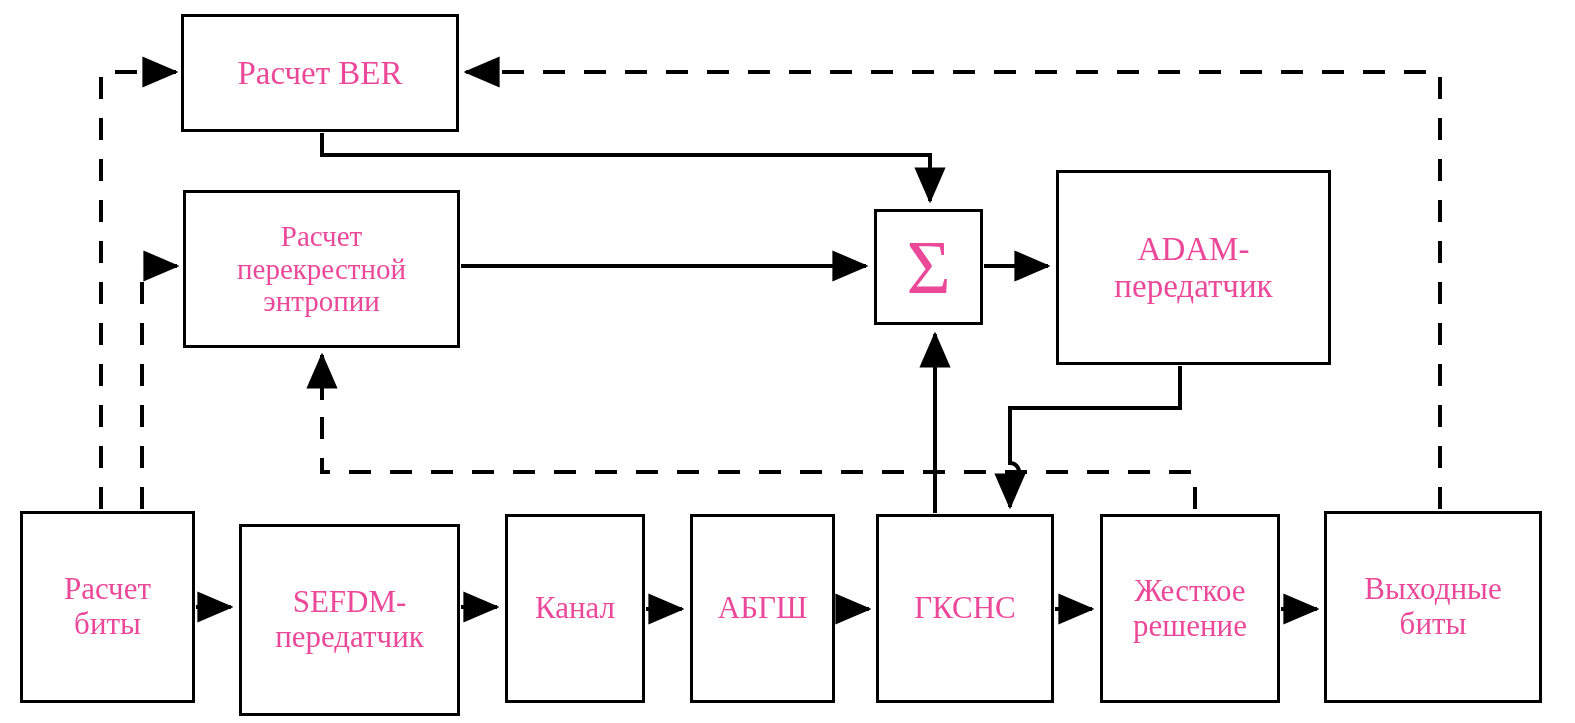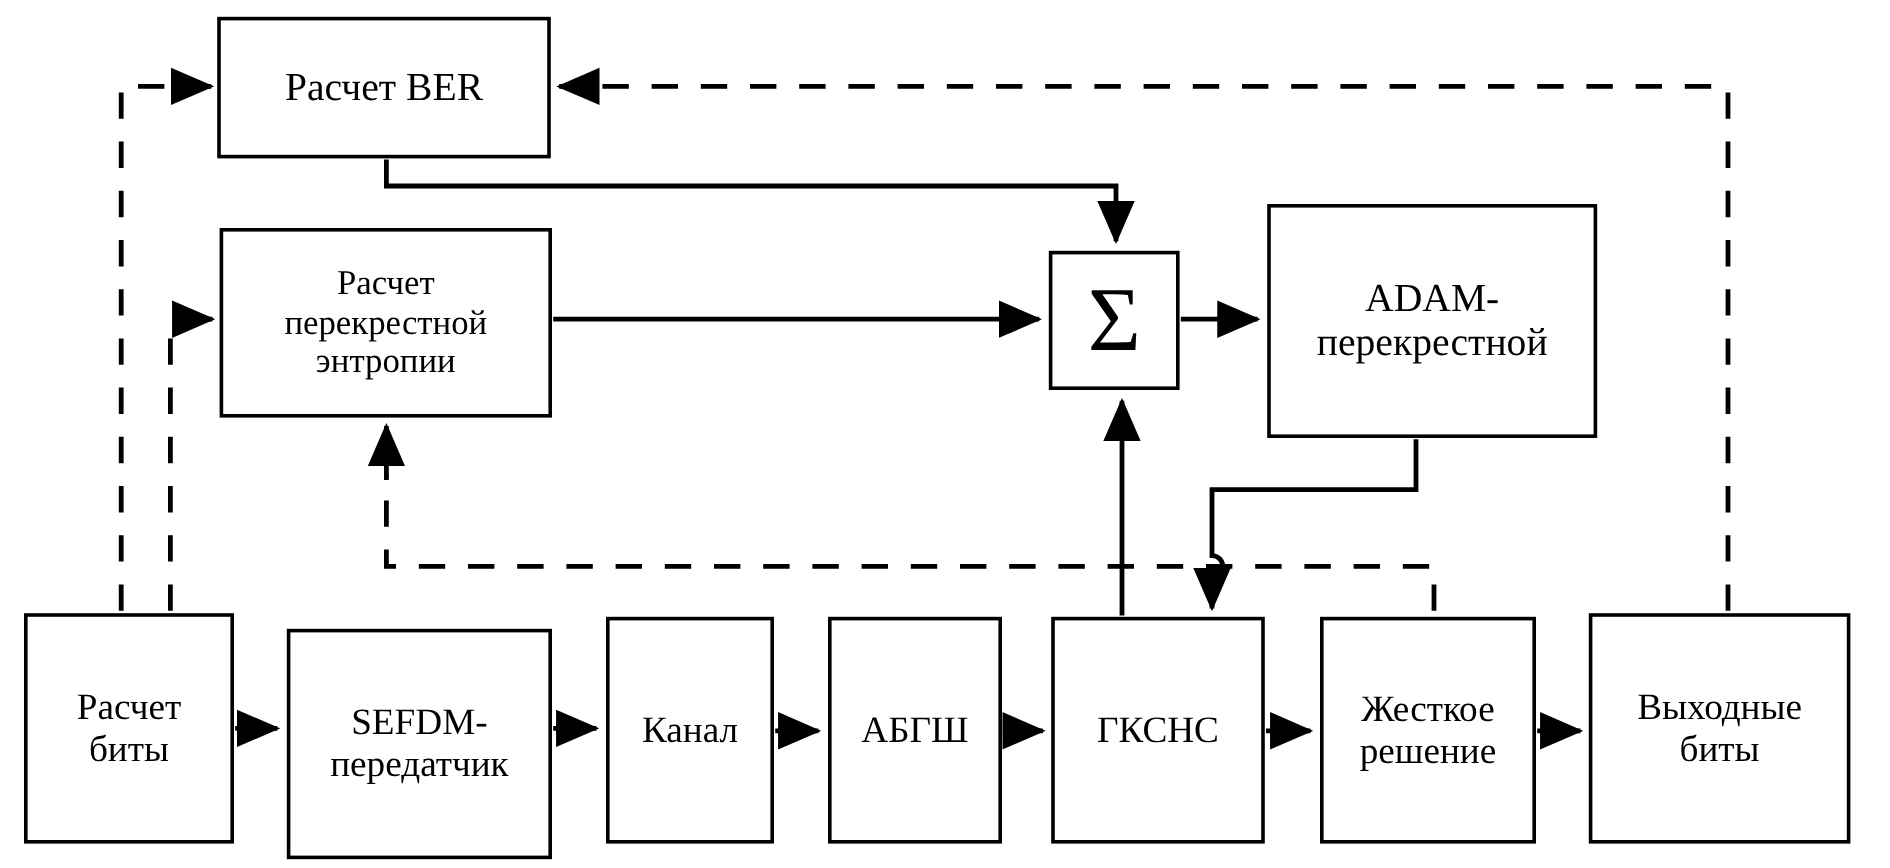--- a/index.html
+++ b/index.html
@@ -11,21 +11,21 @@
   }
   #diagram-root{position:relative;width:1575px;height:723px;background:#fff;}
   svg#wires{position:absolute;left:0;top:0;width:1575px;height:723px;}
   .blk{
     position:absolute;
     box-sizing:border-box;
     border:3px solid #000;
     background:#fff;
     display:flex;align-items:center;justify-content:center;
     text-align:center;
-    color:#000000;
+    color:#ec4899;
     line-height:1.12;
     padding:2px 4px;
   }
   .blk .lbl{display:block;white-space:pre-line;}
   .t-lg{font-size:33px;}
   .t-md{font-size:31px;}
   .t-sm{font-size:29px;}
   .sigma{font-size:76px;line-height:1;font-family:"Liberation Serif","DejaVu Serif",serif;}
 </style>
 </head>
@@ -90,21 +90,21 @@
 перекрестной
 энтропии</span>
   </div>
 
   <div class="blk sigma" style="left:874px;top:209px;width:109px;height:116px;">
     <span class="lbl">Σ</span>
   </div>
 
   <div class="blk t-lg" style="left:1056px;top:170px;width:275px;height:195px;">
     <span class="lbl">ADAM-
-перекрестной</span>
+передатчик</span>
   </div>
 
   <div class="blk t-md" style="left:20px;top:511px;width:175px;height:192px;">
     <span class="lbl">Расчет
 биты</span>
   </div>
 
   <div class="blk t-md" style="left:239px;top:524px;width:221px;height:192px;">
     <span class="lbl">SEFDM-
 передатчик</span>

